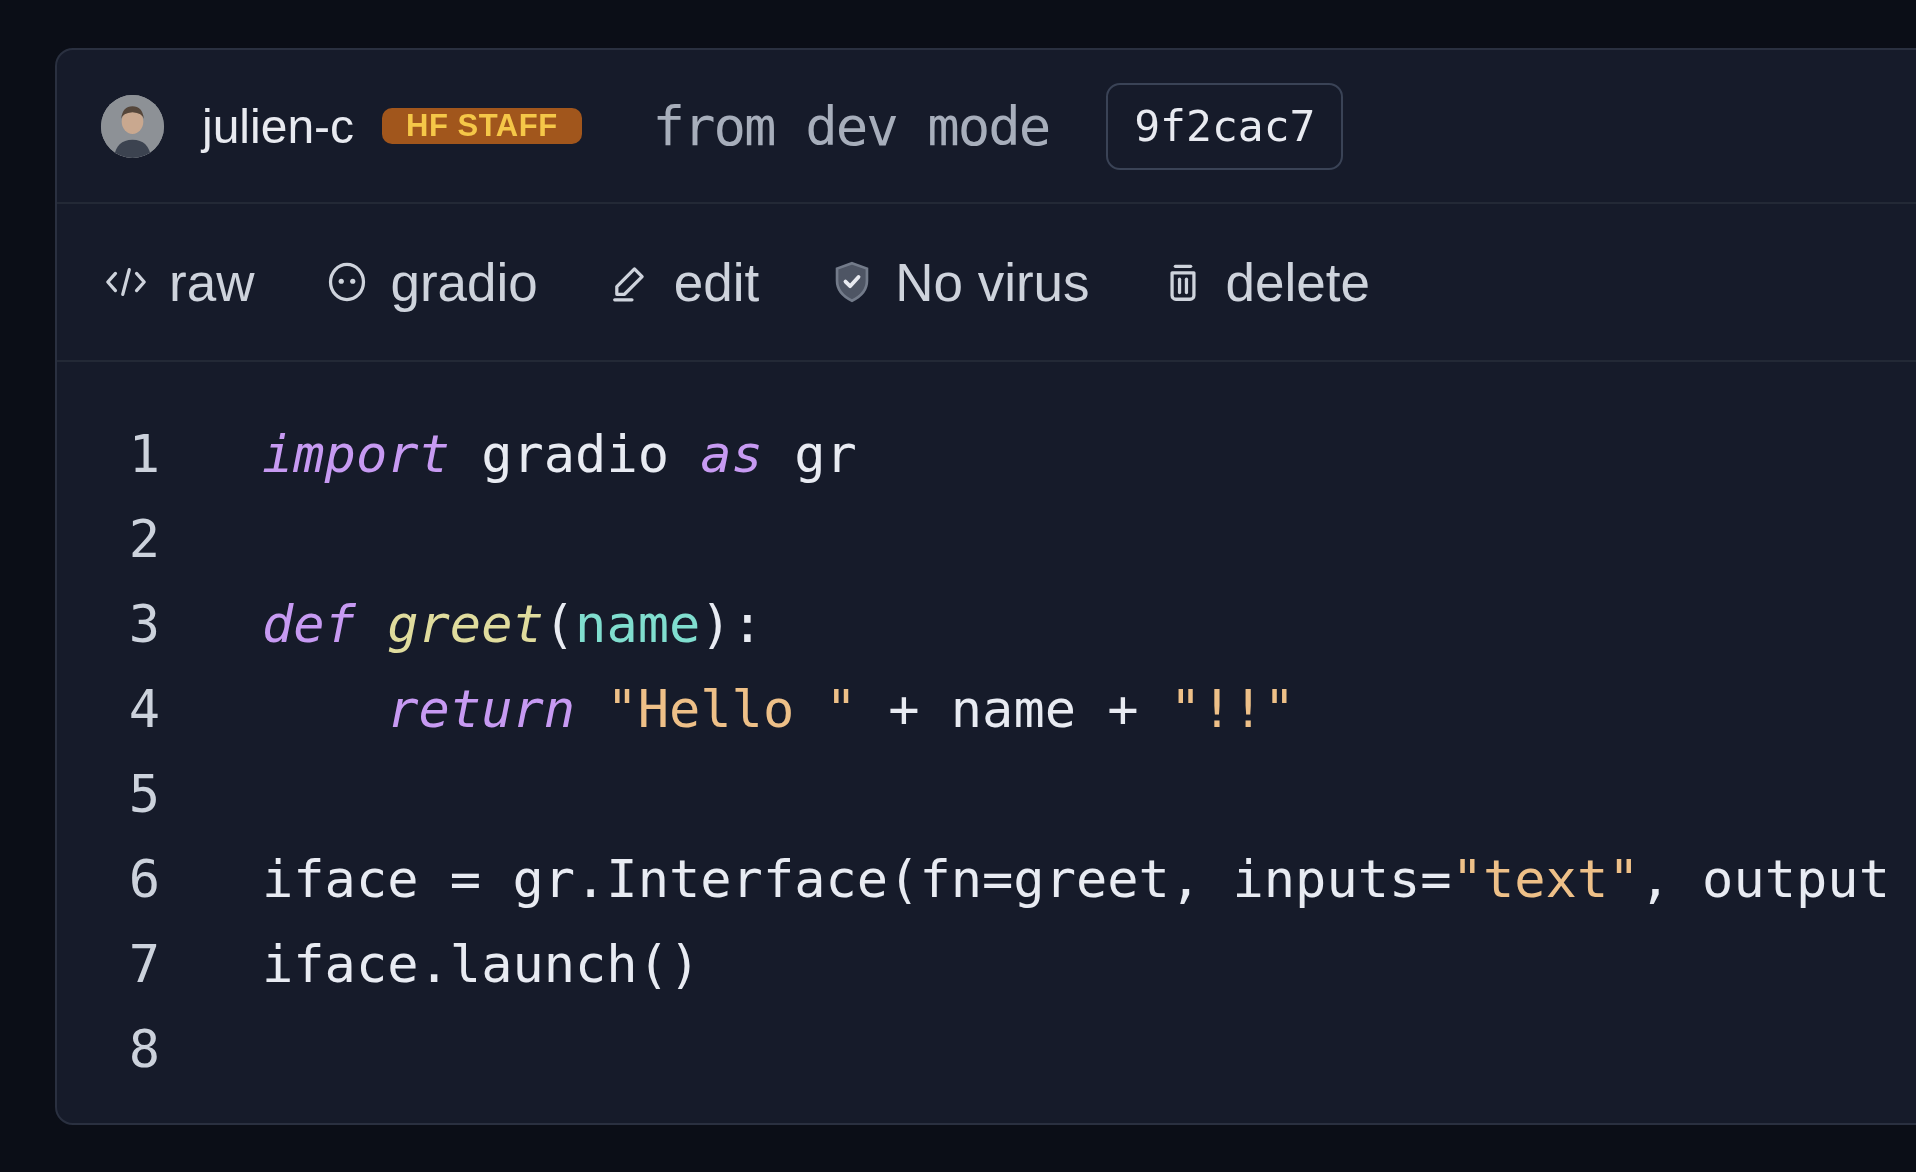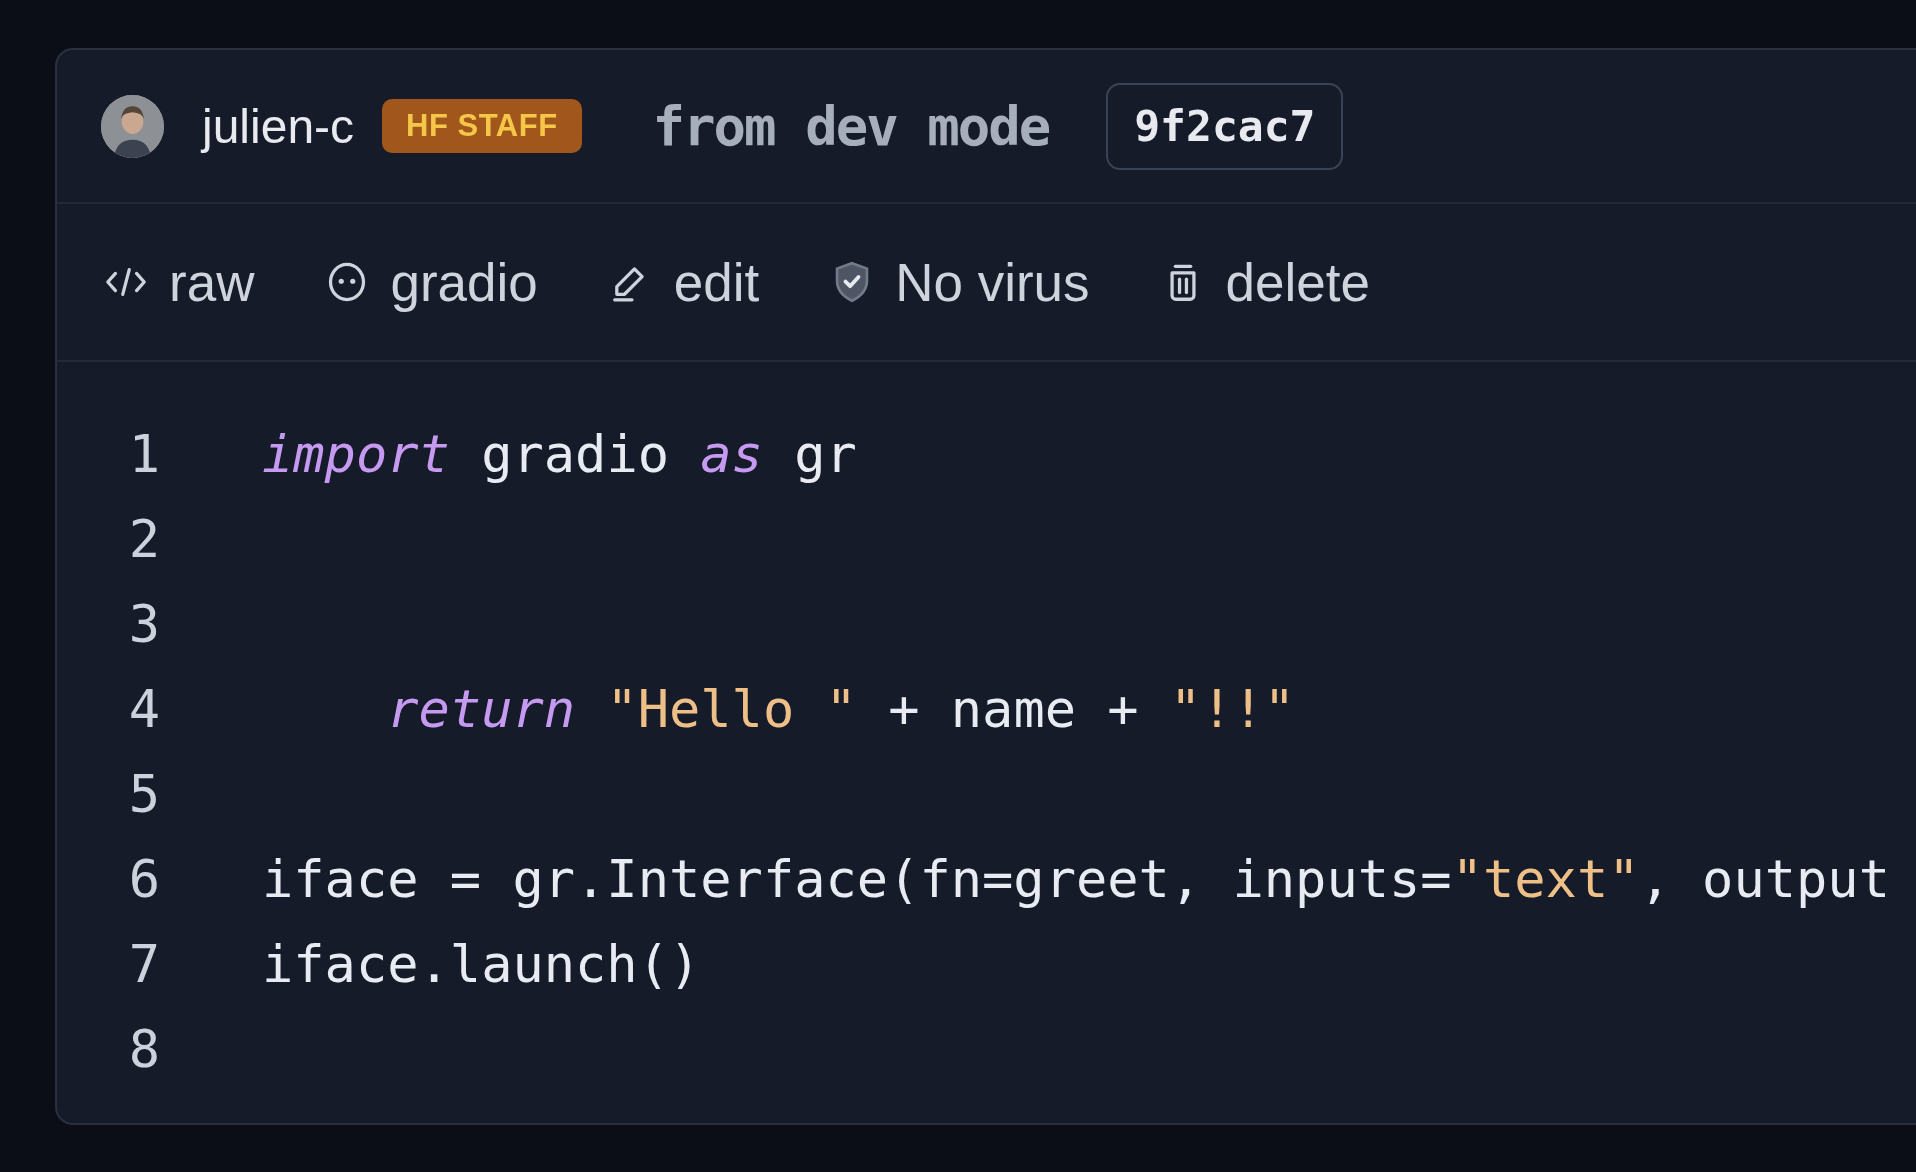--- a/index.html
+++ b/index.html
@@ -1,21 +1,21 @@
 <!DOCTYPE html>
 <html style="--page-bg: #0b0e17; --card-bg: #161b2a; --card-border: #2a3040; --divider: #232936; --text-primary: #e8eaf0; --text-secondary: #a7aebb; --toolbar-text: #ced3dc; --badge-bg: #a1561c; --badge-text: #f5c748; --hash-border: #3a4356; --line-number: #ccd2dc; --c-keyword: #c79af2; --c-function: #e0dc9d; --c-param: #80decf; --c-string: #eec088; --c-plain: #e8ebf2;"><head>
 <meta charset="utf-8">
 <style>
   * { margin: 0; padding: 0; box-sizing: border-box; }
   html, body { width: 1916px; height: 1172px; overflow: hidden; }
   body {
     background: var(--page-bg, #0b0e17);
     font-family: "Liberation Sans", sans-serif;
   }
-  .mono { font-family: "DejaVu Sans Mono", monospace; font-weight: bold; }
+  .mono { font-family: "DejaVu Sans Mono", monospace; }
 
   .file-card {
     position: absolute;
     left: 55px; top: 48px;
     width: 1900px; height: 1077px;
     background: var(--card-bg, #161b2a);
     border: 2px solid var(--card-border, #2a3040);
     border-radius: 18px;
     overflow: hidden;
   }
@@ -39,21 +39,21 @@
   .avatar svg { width: 100%; height: 100%; display: block; }
   .username {
     margin-left: 38px;
     font-size: 48px;
     font-weight: 500;
     color: var(--text-primary, #e8eaf0);
     cursor: pointer;
   }
   .staff-badge {
     margin-left: 28px;
-    height: 54px;
+    height: 36px;
     display: flex; align-items: center;
     padding: 0 24px;
     border-radius: 10px;
     background: var(--badge-bg, #a1561c);
     color: var(--badge-text, #f5c748);
     font-size: 31px;
     font-weight: 700;
     letter-spacing: 0.5px;
   }
   .commit-msg {
@@ -197,20 +197,21 @@
         <div class="code-line">
           <span class="ln">1</span>
           <span class="code-text"><span class="tok-keyword">import</span><span class="tok-plain"> gradio </span><span class="tok-keyword">as</span><span class="tok-plain"> gr</span></span>
         </div>
         <div class="code-line">
           <span class="ln">2</span>
           <span class="code-text"></span>
         </div>
         <div class="code-line">
           <span class="ln">3</span>
+          <span class="code-text"><span class="tok-keyword">def</span><span class="tok-plain"> </span><span class="tok-function">greet</span><span class="tok-plain">(</span><span class="tok-param">name</span><span class="tok-plain">):</span></span>
         </div>
         <div class="code-line">
           <span class="ln">4</span>
           <span class="code-text"><span class="tok-plain">    </span><span class="tok-keyword">return</span><span class="tok-plain"> </span><span class="tok-string">"Hello "</span><span class="tok-plain"> + name + </span><span class="tok-string">"!!"</span></span>
         </div>
         <div class="code-line">
           <span class="ln">5</span>
           <span class="code-text"></span>
         </div>
         <div class="code-line">

